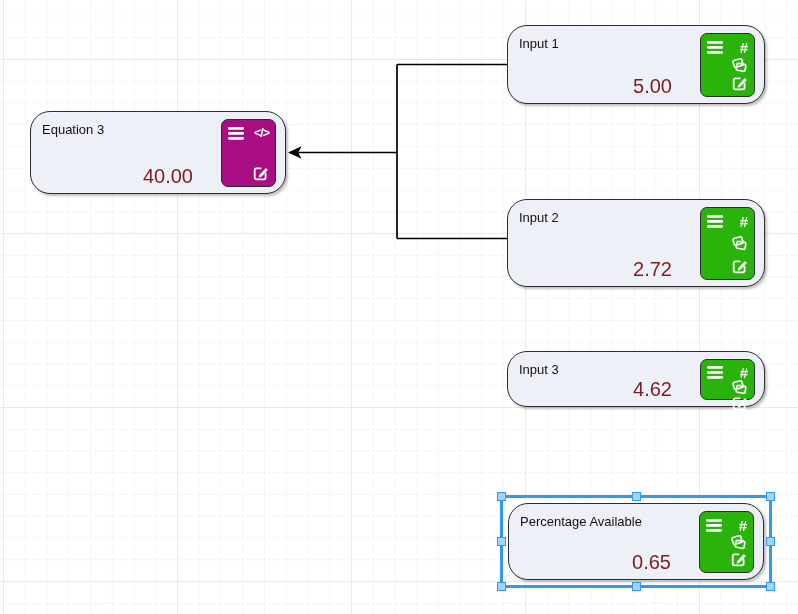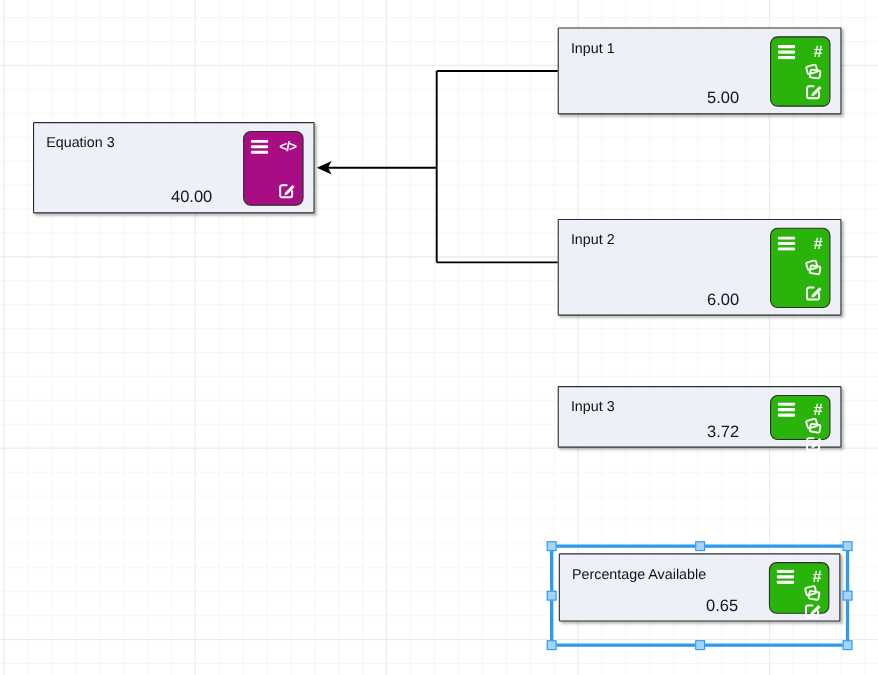--- a/index.html
+++ b/index.html
@@ -16,30 +16,30 @@
       linear-gradient(to right, #f5f6f8 1px, transparent 1px),
       linear-gradient(to bottom, #f5f6f8 1px, transparent 1px);
     background-size: 174px 174px, 174px 174px, 21.75px 21.75px, 21.75px 21.75px;
     background-position: 3px 0, 0 59px, 3px 0, 0 15.5px;
   }
   .edges { position: absolute; left: 0; top: 0; z-index: 1; pointer-events: none; }
   .node {
     position: absolute; z-index: 2; box-sizing: border-box;
     background: #edf0f6;
     border: 1.7px solid #2d2d2d;
-    border-radius: 1px;
+    border-radius: 20px;
     box-shadow: 2px 2px 2.5px rgba(0,0,0,0.25);
   }
   .node-title {
     position: absolute; top: 10px; left: 11px;
     font-size: 13px; color: #111; white-space: nowrap;
   }
   .node-value {
     position: absolute; bottom: 5px; right: 92px;
-    font-size: 15px; color: #0f172a; white-space: nowrap;
+    font-size: 20px; color: #7f1d1d; white-space: nowrap;
   }
   .panel {
     position: absolute; top: 7px; bottom: 6px; right: 9px; width: 55px;
     box-sizing: border-box;
     border: 1.7px solid #2d2d2d; border-radius: 7px;
     display: flex; flex-direction: column; justify-content: space-between;
     padding: 5px 6px;
   }
   .panel.green { background: #2ab30b; }
   .panel.magenta { background: #a90d84; }
@@ -141,21 +141,21 @@
             <path d="M12.6 8.6 V12.6 a1.7 1.7 0 0 1 -1.7 1.7 H3.4 a1.7 1.7 0 0 1 -1.7 -1.7 V5.1 a1.7 1.7 0 0 1 1.7 -1.7 H7.6" fill="none" stroke="#fff" stroke-width="1.8" stroke-linecap="round"></path>
             <path d="M6.2 9.9 L12.9 3.1 L14.9 5.1 L8.2 11.9 L5.6 12.5 Z" fill="#fff"></path>
           </svg>
         </span>
       </div>
     </div>
   </div>
 
   <div class="node" style="left:507px; top:199px; width:258px; height:88px;">
     <span class="node-title">Input 2</span>
-    <span class="node-value">6.00</span>
+    <span class="node-value">2.72</span>
     <div class="panel green">
       <div class="panel-row">
         <span class="icon-btn">
           <svg width="16" height="13" viewBox="0 0 16 13">
               <g fill="#fff">
             <rect x="0" y="0" width="16" height="2.8" rx="1.2"></rect>
             <rect x="0" y="5" width="16" height="2.8" rx="1.2"></rect>
             <rect x="0" y="10" width="16" height="2.8" rx="1.2"></rect>
           </g>
             </svg>
@@ -178,56 +178,56 @@
             <path d="M12.6 8.6 V12.6 a1.7 1.7 0 0 1 -1.7 1.7 H3.4 a1.7 1.7 0 0 1 -1.7 -1.7 V5.1 a1.7 1.7 0 0 1 1.7 -1.7 H7.6" fill="none" stroke="#fff" stroke-width="1.8" stroke-linecap="round"></path>
             <path d="M6.2 9.9 L12.9 3.1 L14.9 5.1 L8.2 11.9 L5.6 12.5 Z" fill="#fff"></path>
           </svg>
         </span>
       </div>
     </div>
   </div>
 
   <div class="node" style="left:507px; top:351px; width:258px; height:56px;">
     <span class="node-title">Input 3</span>
-    <span class="node-value">3.72</span>
-    <div class="panel green">
-      <div class="panel-row">
-        <span class="icon-btn">
-          <svg width="16" height="13" viewBox="0 0 16 13">
-              <g fill="#fff">
-            <rect x="0" y="0" width="16" height="2.8" rx="1.2"></rect>
-            <rect x="0" y="5" width="16" height="2.8" rx="1.2"></rect>
-            <rect x="0" y="10" width="16" height="2.8" rx="1.2"></rect>
-          </g>
-            </svg>
-        </span>
-        <span class="icon-btn glyph">#</span>
-      </div>
-      <div class="panel-row right">
-        <span class="icon-btn">
-          <svg width="17" height="15" viewBox="0 0 17 15">
-            <g fill="none" stroke="#fff" stroke-width="1.7" stroke-linejoin="round">
-              <rect x="2.5" y="1.5" width="9" height="7" rx="1.4" transform="rotate(-16 7 5)"></rect>
-              <rect x="5.5" y="5.8" width="9" height="7" rx="1.4" transform="rotate(9 10 9.3)"></rect>
-            </g>
-          </svg>
-        </span>
-      </div>
-      <div class="panel-row right">
-        <span class="icon-btn">
-          <svg width="16" height="16" viewBox="0 0 16 16">
-            <path d="M12.6 8.6 V12.6 a1.7 1.7 0 0 1 -1.7 1.7 H3.4 a1.7 1.7 0 0 1 -1.7 -1.7 V5.1 a1.7 1.7 0 0 1 1.7 -1.7 H7.6" fill="none" stroke="#fff" stroke-width="1.8" stroke-linecap="round"></path>
-            <path d="M6.2 9.9 L12.9 3.1 L14.9 5.1 L8.2 11.9 L5.6 12.5 Z" fill="#fff"></path>
-          </svg>
-        </span>
-      </div>
-    </div>
-  </div>
-
-  <div class="node" style="left:508px; top:503px; width:256px; height:62px;">
+    <span class="node-value">4.62</span>
+    <div class="panel green">
+      <div class="panel-row">
+        <span class="icon-btn">
+          <svg width="16" height="13" viewBox="0 0 16 13">
+              <g fill="#fff">
+            <rect x="0" y="0" width="16" height="2.8" rx="1.2"></rect>
+            <rect x="0" y="5" width="16" height="2.8" rx="1.2"></rect>
+            <rect x="0" y="10" width="16" height="2.8" rx="1.2"></rect>
+          </g>
+            </svg>
+        </span>
+        <span class="icon-btn glyph">#</span>
+      </div>
+      <div class="panel-row right">
+        <span class="icon-btn">
+          <svg width="17" height="15" viewBox="0 0 17 15">
+            <g fill="none" stroke="#fff" stroke-width="1.7" stroke-linejoin="round">
+              <rect x="2.5" y="1.5" width="9" height="7" rx="1.4" transform="rotate(-16 7 5)"></rect>
+              <rect x="5.5" y="5.8" width="9" height="7" rx="1.4" transform="rotate(9 10 9.3)"></rect>
+            </g>
+          </svg>
+        </span>
+      </div>
+      <div class="panel-row right">
+        <span class="icon-btn">
+          <svg width="16" height="16" viewBox="0 0 16 16">
+            <path d="M12.6 8.6 V12.6 a1.7 1.7 0 0 1 -1.7 1.7 H3.4 a1.7 1.7 0 0 1 -1.7 -1.7 V5.1 a1.7 1.7 0 0 1 1.7 -1.7 H7.6" fill="none" stroke="#fff" stroke-width="1.8" stroke-linecap="round"></path>
+            <path d="M6.2 9.9 L12.9 3.1 L14.9 5.1 L8.2 11.9 L5.6 12.5 Z" fill="#fff"></path>
+          </svg>
+        </span>
+      </div>
+    </div>
+  </div>
+
+  <div class="node" style="left:508px; top:503px; width:256px; height:77px;">
     <span class="node-title">Percentage Available</span>
     <span class="node-value">0.65</span>
     <div class="panel green">
       <div class="panel-row">
         <span class="icon-btn">
           <svg width="16" height="13" viewBox="0 0 16 13">
               <g fill="#fff">
             <rect x="0" y="0" width="16" height="2.8" rx="1.2"></rect>
             <rect x="0" y="5" width="16" height="2.8" rx="1.2"></rect>
             <rect x="0" y="10" width="16" height="2.8" rx="1.2"></rect>

